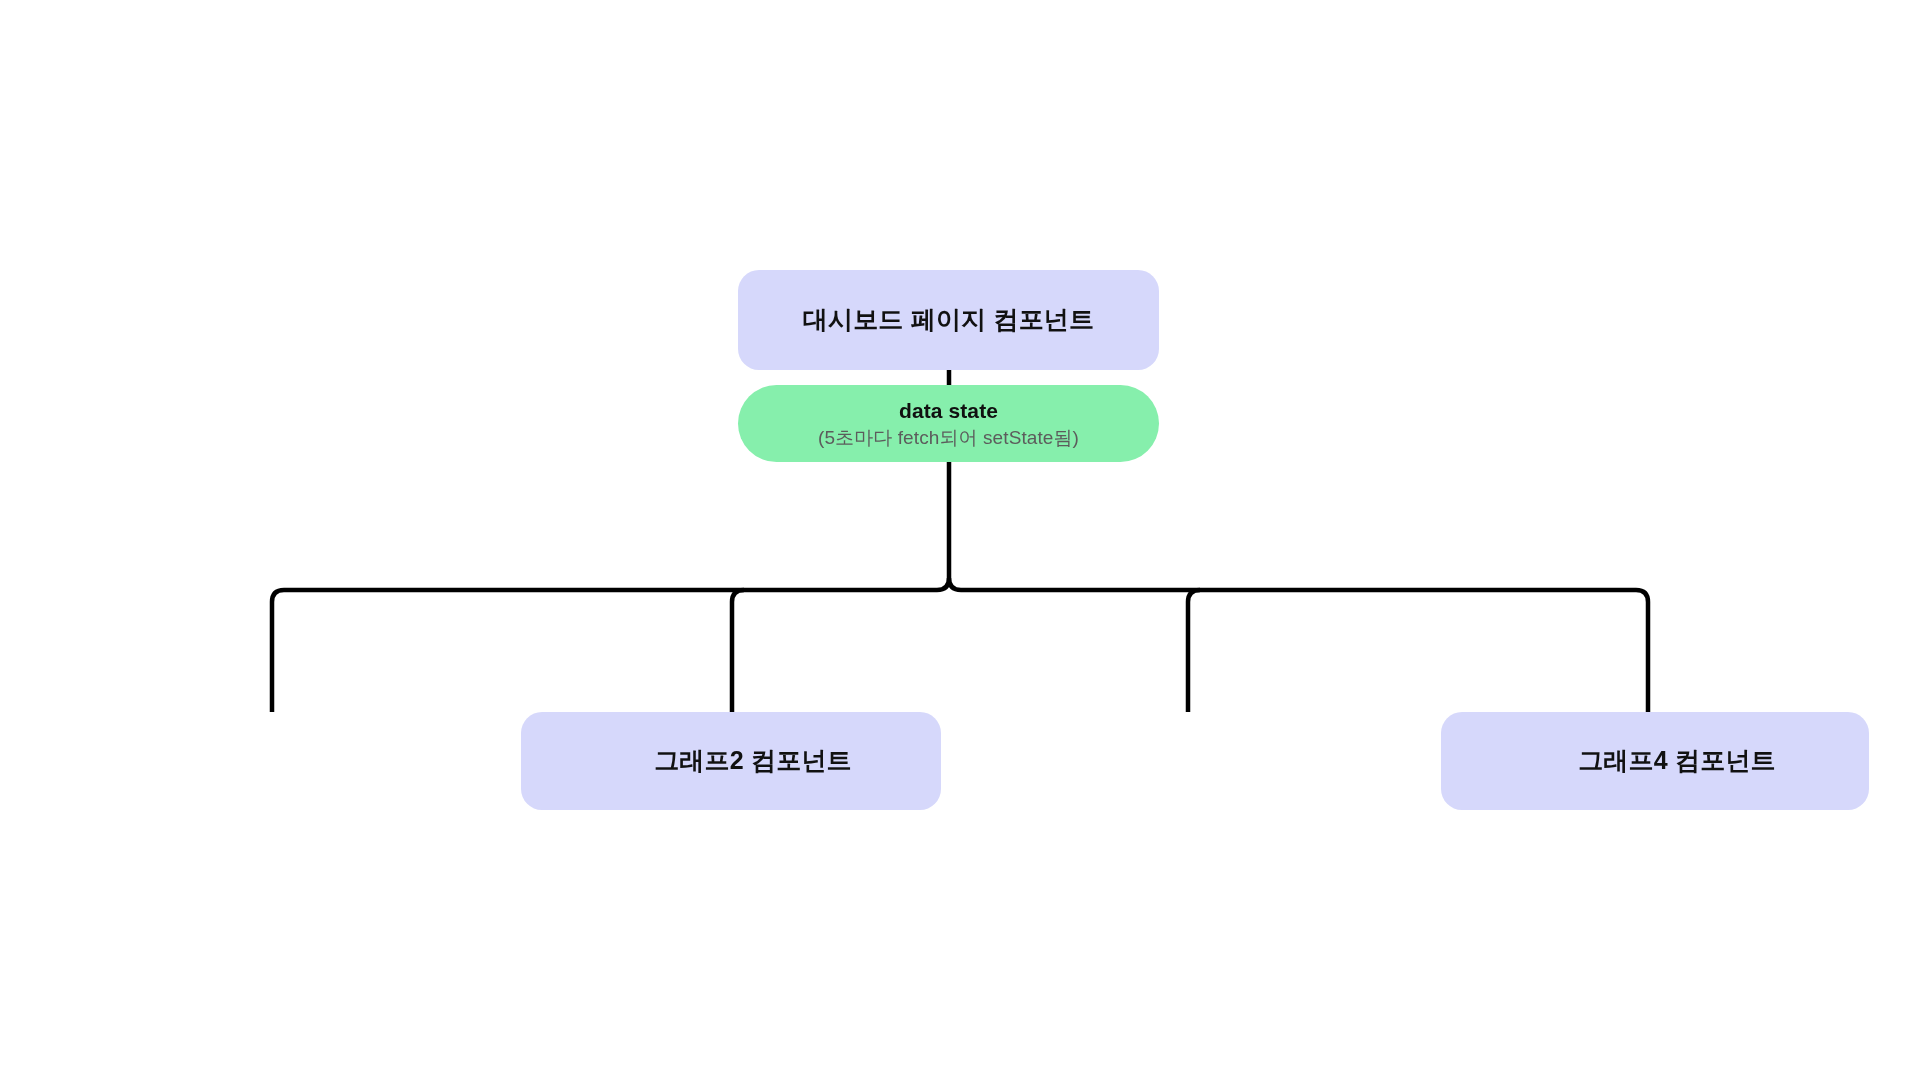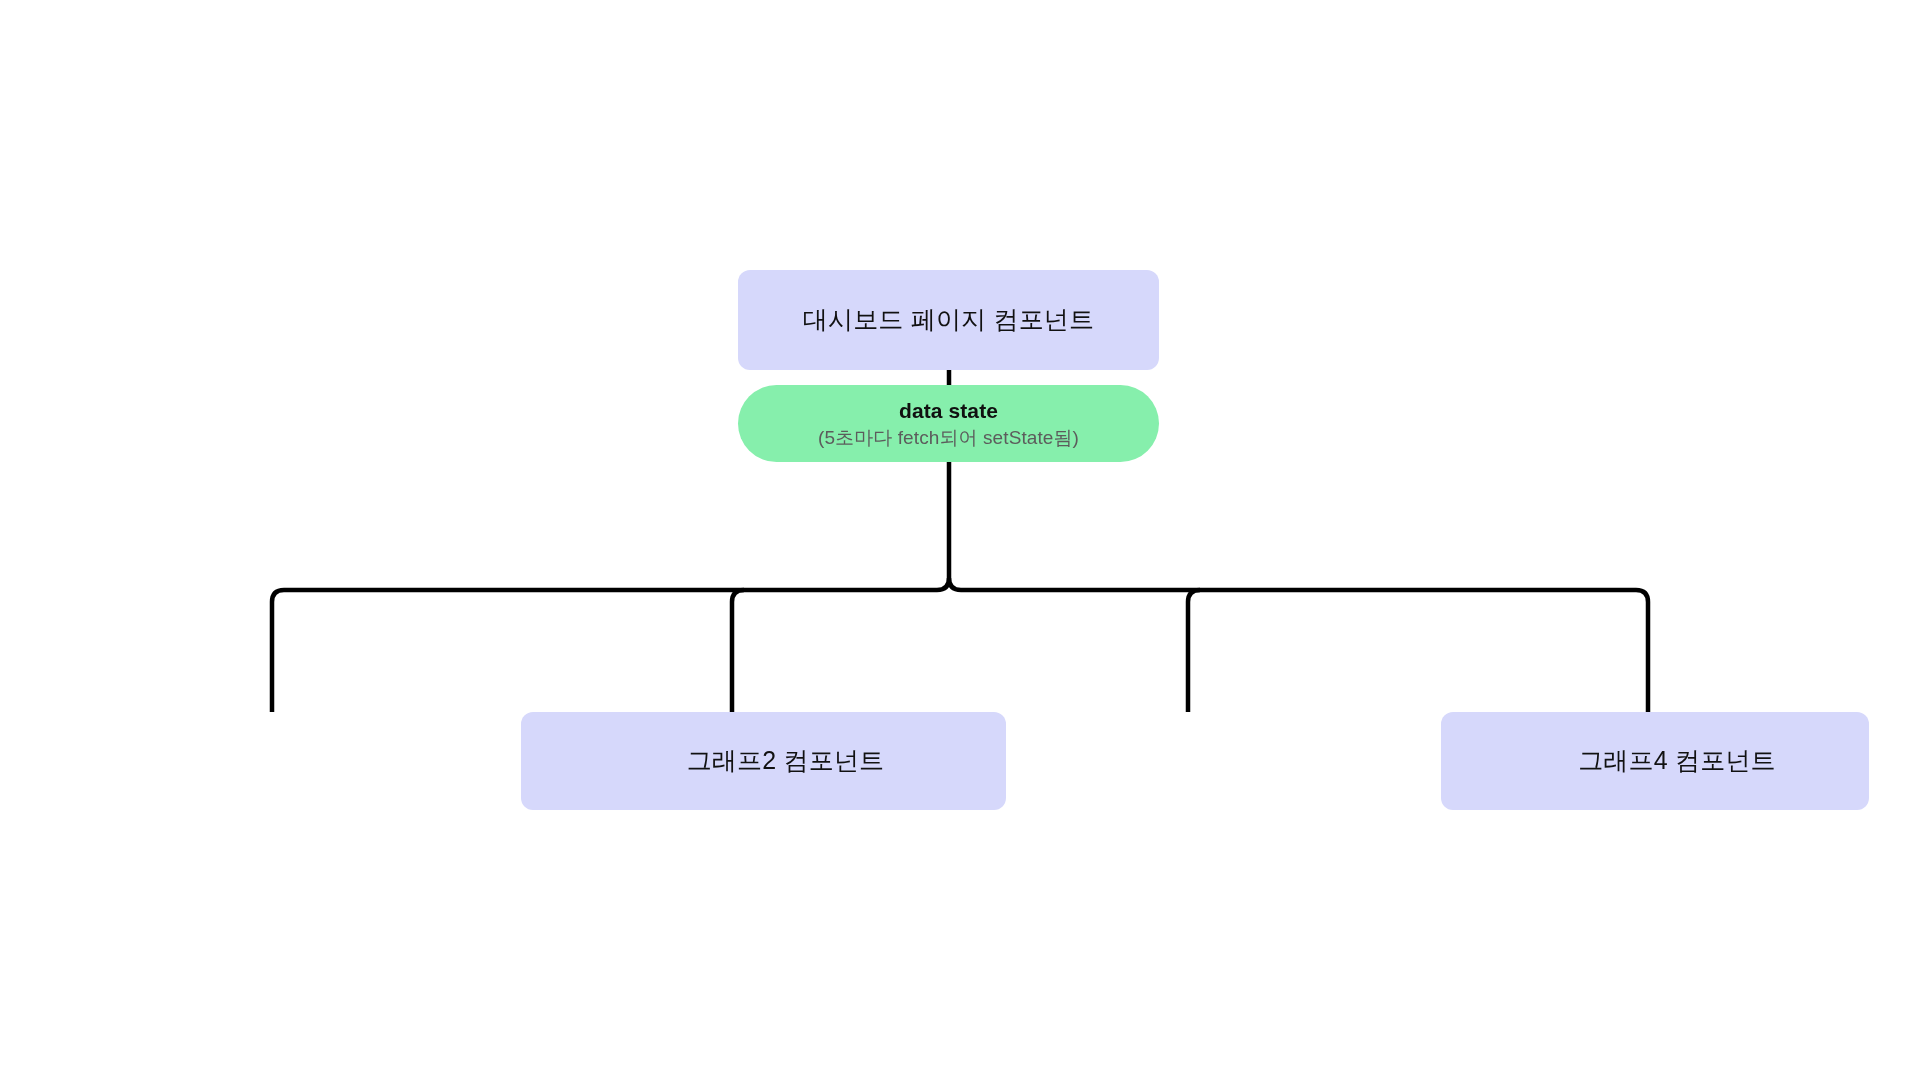--- a/index.html
+++ b/index.html
@@ -41,36 +41,36 @@
     align-items: center;
     justify-content: center;
     text-align: center;
     color: #111111;
     line-height: 1.25;
   }
 
   
   .node-rect {
     background: #d6d8fb;
-    border-radius: 12px;
+    border-radius: 21px;
     font-size: 25px;
-    font-weight: 400;
+    font-weight: 700;
     letter-spacing: 0.2px;
     text-align: right;
   }
 
   #node-root {
     left: 738px;
     top: 270px;
     width: 421px;
     height: 100px;
   }
 
   #node-graph1 { left: 61px;   top: 712px; width: 420px; height: 98px; }
-  #node-graph2 { left: 521px;  top: 712px; width: 485px; height: 98px; padding-left: 44px; }
+  #node-graph2 { left: 521px;  top: 712px; width: 420px; height: 98px; padding-left: 44px; }
   #node-graph3 { left: 981px;  top: 712px; width: 420px; height: 98px; }
   #node-graph4 { left: 1441px; top: 712px; width: 428px; height: 98px; padding-left: 44px; }
 
   
   #node-state {
     left: 738px;
     top: 385px;
     width: 421px;
     height: 77px;
     background: #86efac;

